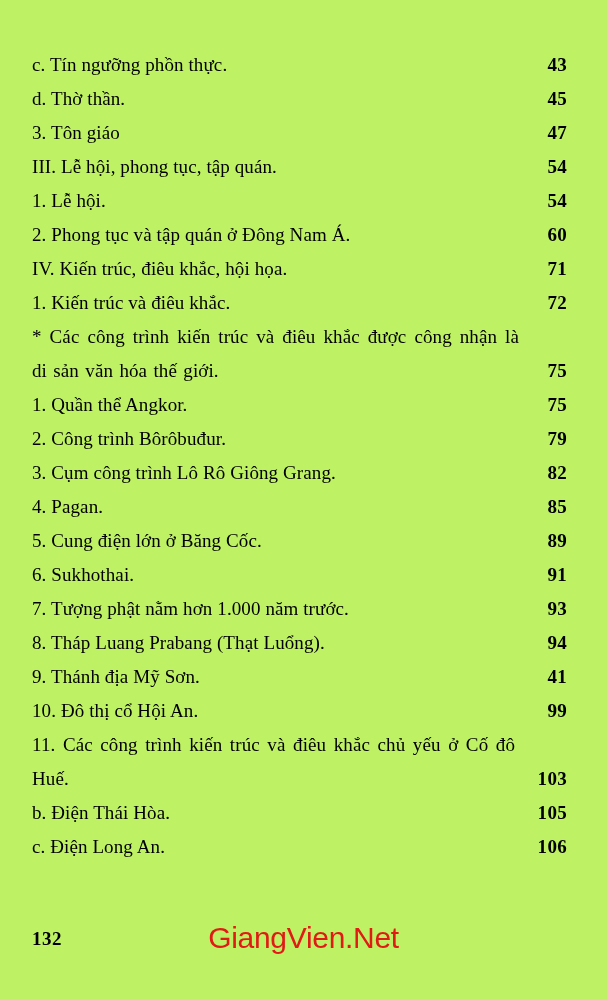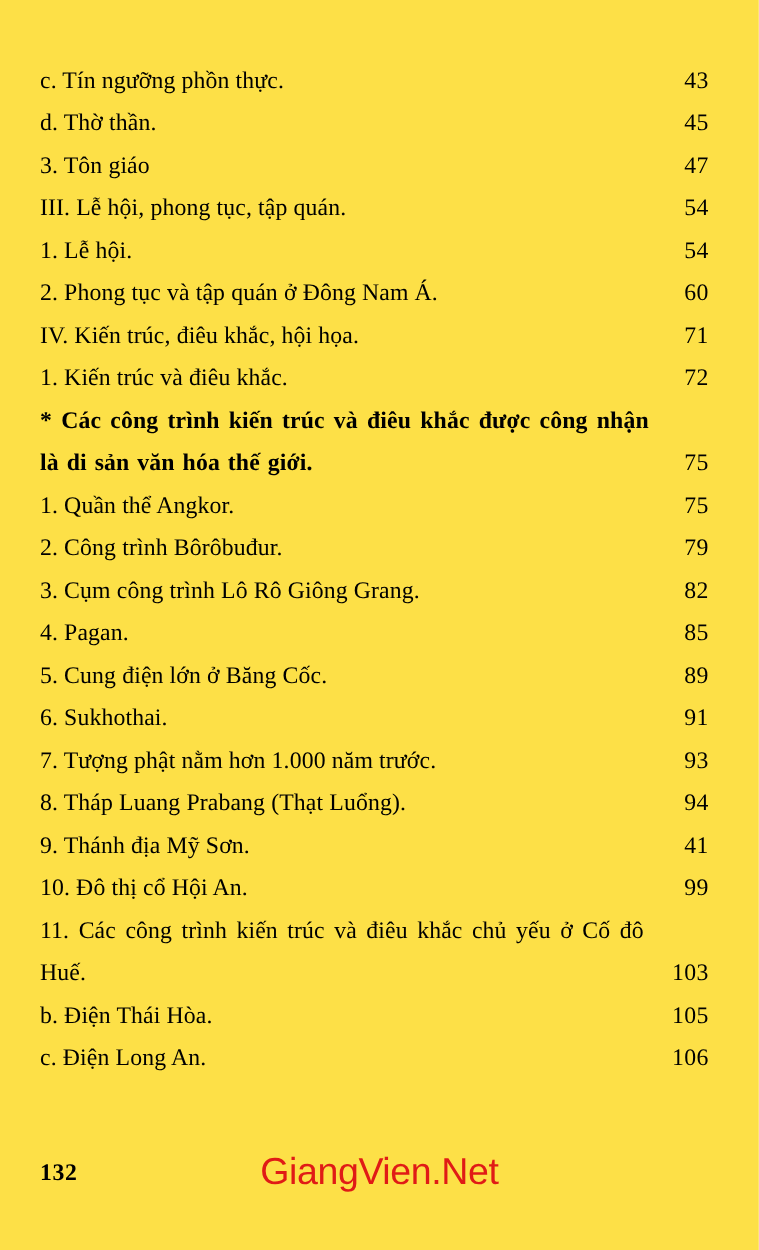--- a/index.html
+++ b/index.html
@@ -12,21 +12,21 @@
     height: 1000px;
     position: relative;
     overflow: hidden;
     font-family: "Liberation Serif", "DejaVu Serif", serif;
     color: #000000;
   }
 
   #page {
     position: absolute;
     inset: 0;
-    background: #fde047;
+    background: #bef264;
   }
 
   #toc {
     position: absolute;
     left: 32px;
     top: 48px;
     width: 535px;
   }
 
   .toc-entry {
@@ -56,31 +56,30 @@
     text-align: justify;
     text-align-last: left;
     width: 483px;
     word-spacing: 0px;
   }
 
   .toc-entry.wrap.spread .entry-text {
     width: 487px;
     text-align-last: left;
     word-spacing: 1.5px;
-    font-weight: bold;
   }
 
   .entry-page {
     position: absolute;
     right: 0;
     bottom: 0;
     height: 34px;
     line-height: 34px;
     font-size: 19px;
-    font-weight: normal;
+    font-weight: bold;
     text-align: center;
     letter-spacing: 0.3px;
   }
 
   #footer {
     position: absolute;
     left: 0;
     right: 0;
     top: 922px;
     height: 42px;

